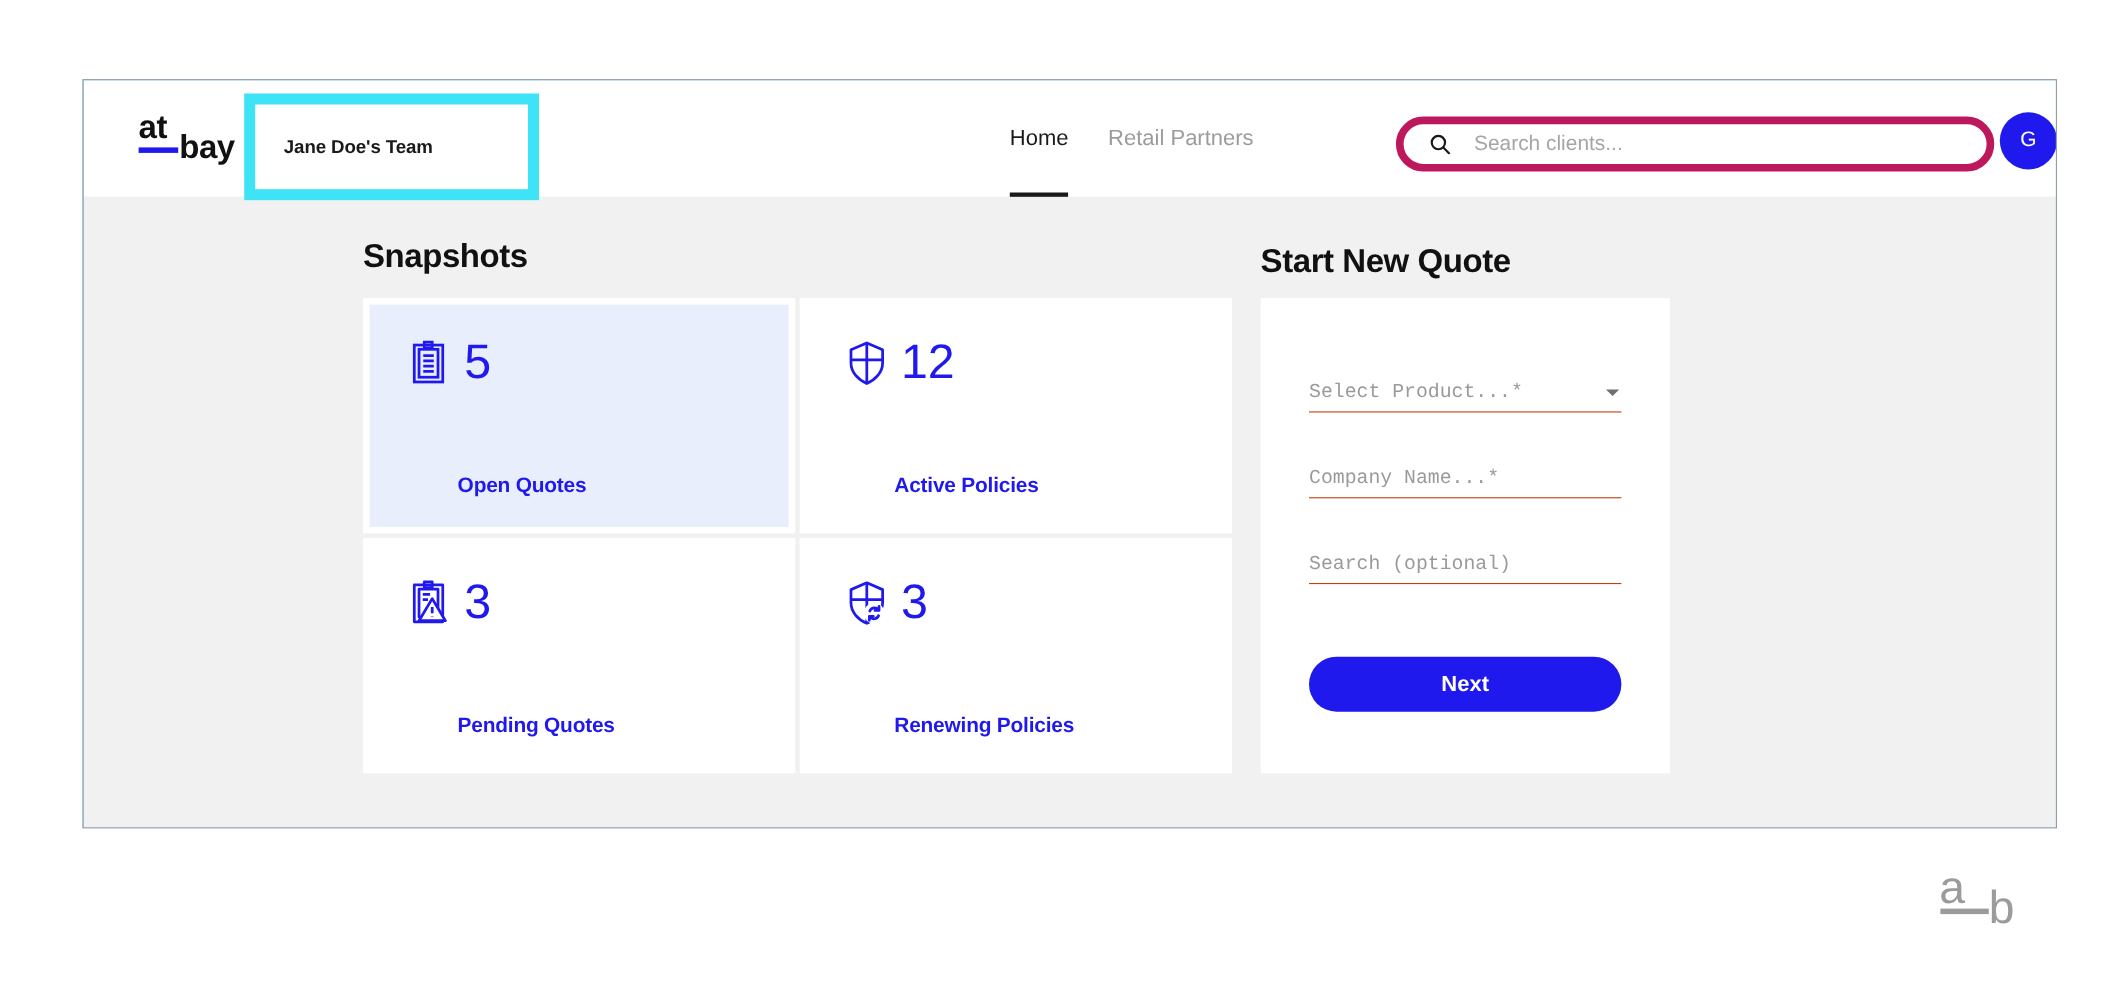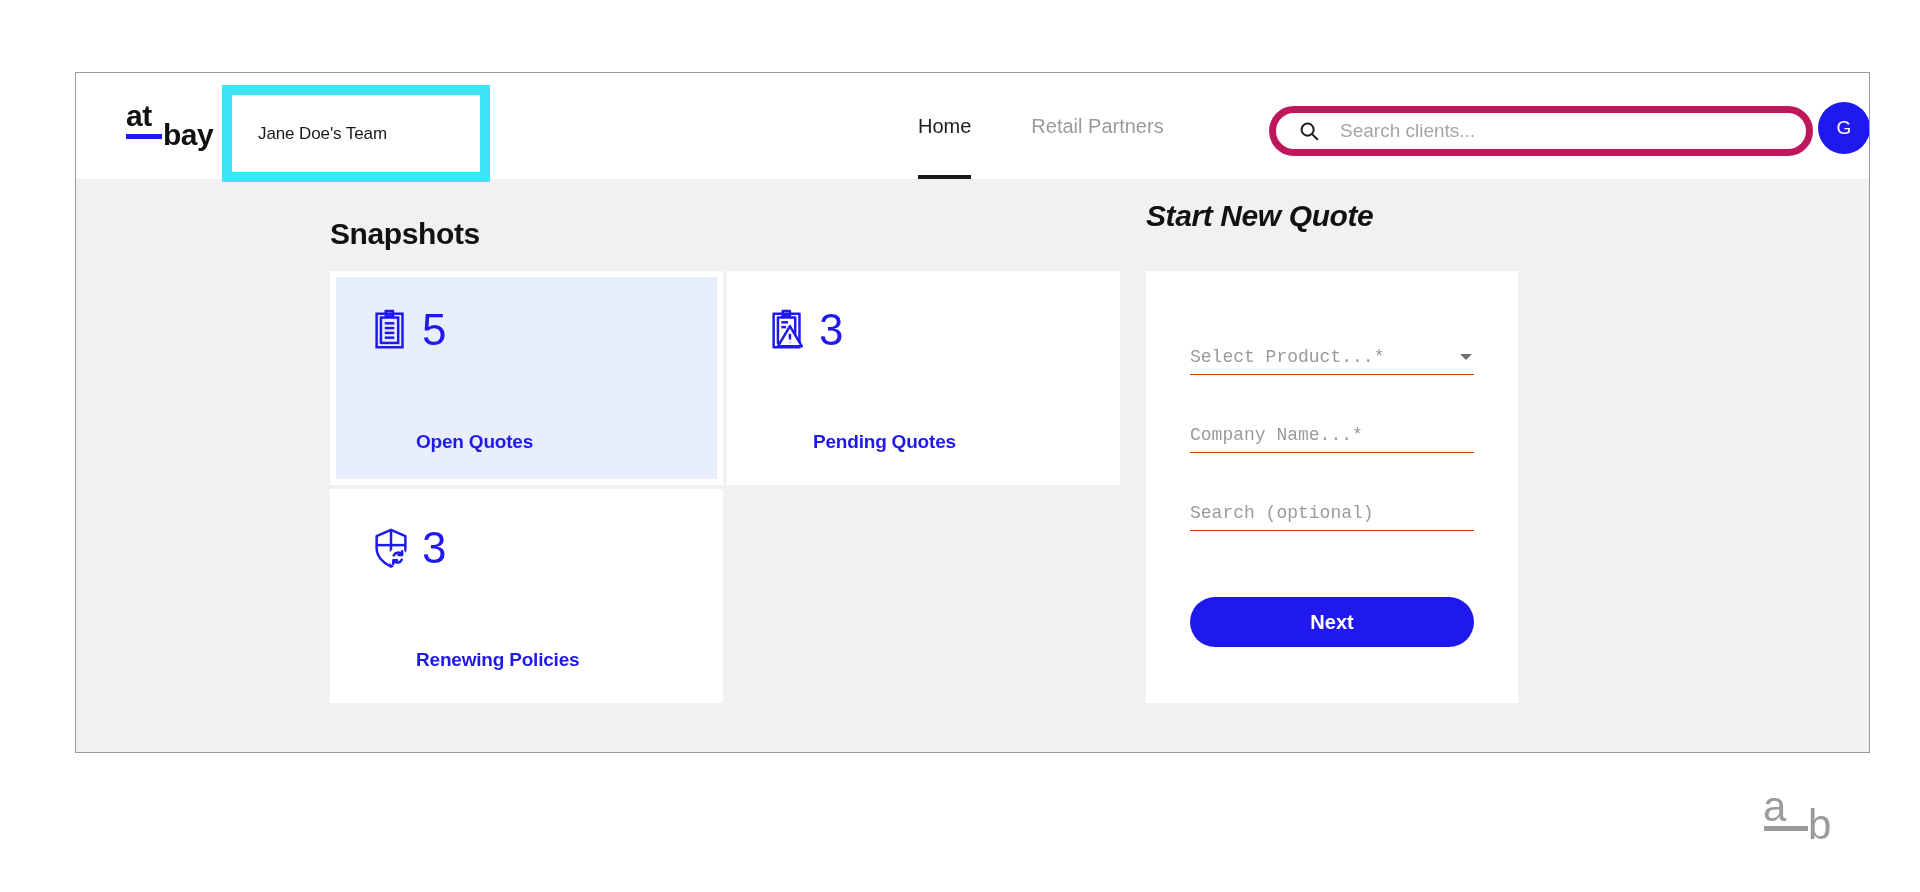--- a/index.html
+++ b/index.html
@@ -84,34 +84,34 @@
   #team-name {
     position: absolute;
     left: 0;
     top: 0;
     right: 0;
     bottom: 0;
     display: flex;
     align-items: center;
     padding-left: 26px;
     font-size: 17px;
-    font-weight: 400;
+    font-weight: 700;
     color: #1a1a1a;
     letter-spacing: -0.1px;
   }
 
   
   #main-nav {
     position: absolute;
     left: 842px;
     top: 0;
     height: 106px;
     display: flex;
     align-items: center;
-    gap: 60px;
+    gap: 36px;
   }
   .nav-link {
     position: relative;
     font-size: 20px;
     color: #9b9b9b;
     height: 106px;
     display: flex;
     align-items: center;
     cursor: pointer;
     white-space: nowrap;
@@ -173,21 +173,21 @@
   }
 
   .section-title {
     position: absolute;
     font-size: 30px;
     font-weight: 700;
     color: #111111;
     letter-spacing: -0.4px;
   }
   #snapshots-title { left: 254px; top: 38px; }
-  #quote-title     { left: 1070px; top: 20px; font-style: italic; }
+  #quote-title     { left: 1070px; top: 42px; }
 
   
   #snapshot-grid {
     position: absolute;
     left: 254px;
     top: 92px;
     width: 790px;
     height: 432px;
     display: grid;
     grid-template-columns: 1fr 1fr;
@@ -360,20 +360,33 @@
               <line x1="17.5" y1="22" x2="27.5" y2="22"></line>
               <line x1="17.5" y1="27" x2="27.5" y2="27"></line>
               <line x1="17.5" y1="32" x2="27.5" y2="32"></line>
             </svg>
             <span class="snap-count">5</span>
           </div>
           <div class="snap-label">Open Quotes</div>
         </div>
       </div>
 
+      <div class="snap-card">
+        <div class="snap-inner">
+          <div class="snap-top">
+            <svg class="snap-icon" viewBox="0 0 48 48" fill="none" stroke="#2019ee" stroke-width="2.6" stroke-linejoin="round">
+              <path d="M24 5 L39 11.5 V24 C39 33 32 40 24 43.5 C16 40 9 33 9 24 V11.5 Z"></path>
+              <line x1="24" y1="5" x2="24" y2="43.5"></line>
+              <line x1="9" y1="21" x2="39" y2="21"></line>
+            </svg>
+            <span class="snap-count">12</span>
+          </div>
+          <div class="snap-label">Active Policies</div>
+        </div>
+      </div>
 
       <div class="snap-card">
         <div class="snap-inner">
           <div class="snap-top">
             <svg class="snap-icon" viewBox="0 0 48 48" fill="none" stroke="#2019ee" stroke-width="2.6" stroke-linejoin="round">
               <rect x="9" y="7" width="27" height="35"></rect>
               <rect x="13.5" y="11" width="18" height="26.5"></rect>
               <rect x="18.5" y="4.2" width="7.5" height="5.5"></rect>
               <line x1="17" y1="16" x2="24" y2="16"></line>
               <line x1="17" y1="21" x2="22" y2="21"></line>

